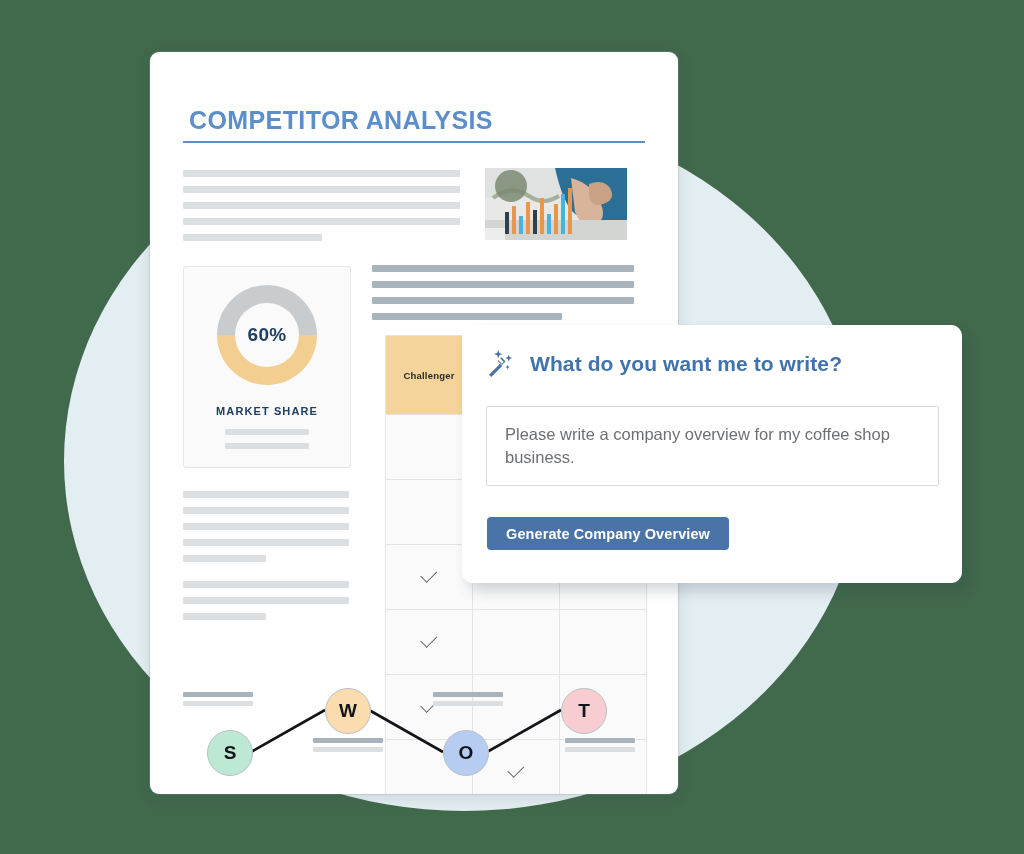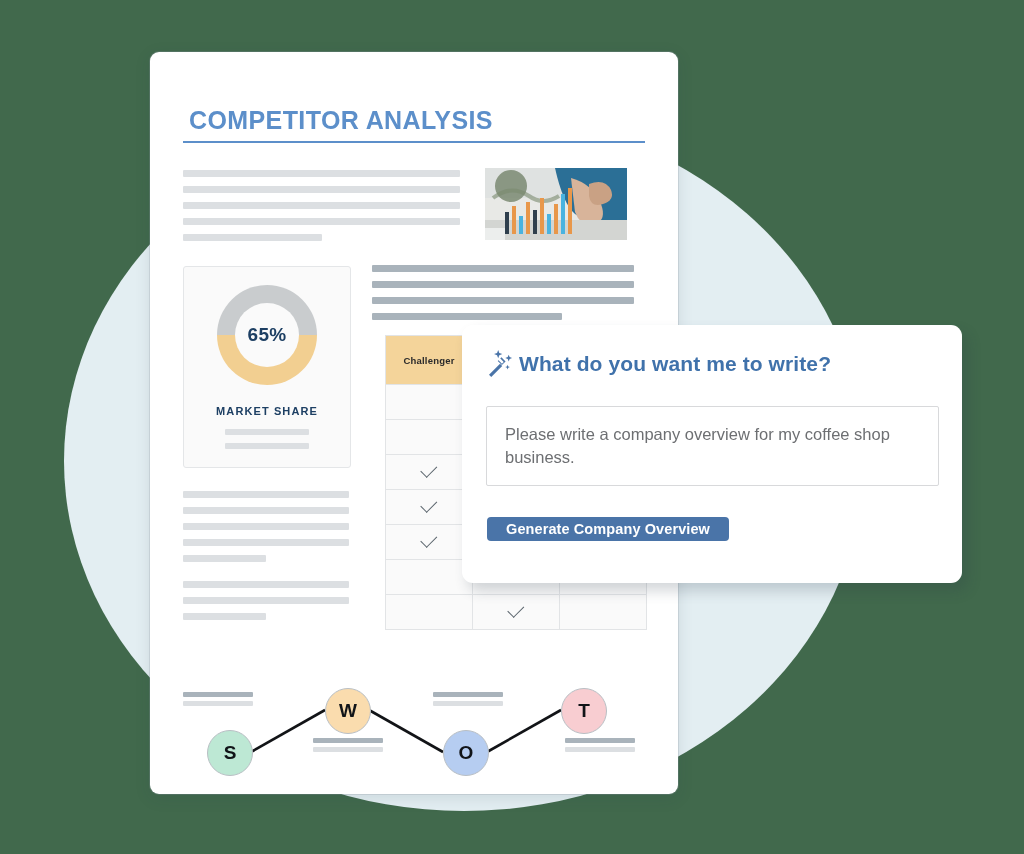--- a/index.html
+++ b/index.html
@@ -153,21 +153,21 @@
     table-layout: fixed;
     font-size: 9.5px;
     background: #ffffff;
   }
   .cmp-table td {
     border: 1px solid #e2e4e6;
     height: 34px;
     text-align: center;
     vertical-align: middle;
     background: #fafafa;
-    padding: 0;
+    padding: 15px;
   }
   .cmp-table td.head {
     background: #f4d49a;
     font-weight: bold;
     color: #2a2a2a;
     letter-spacing: 0.2px;
     height: 48px;
   }
   .cmp-table td.head.blank { background: #ffffff; border-color: #ffffff; }
   .check {
@@ -212,21 +212,21 @@
     background: #ffffff;
     border-radius: 11px;
     box-shadow: 6px 8px 14px rgba(40,55,70,0.20);
   }
   .dialog-head {
     position: absolute;
     left: 24px;
     top: 24px;
     display: flex;
     align-items: center;
-    gap: 3px;
+    gap: 14px;
   }
   .wand-icon { width: 30px; height: 30px; display: block; }
   .dialog-title {
     font-size: 21px;
     font-weight: bold;
     color: #4072ab;
     letter-spacing: 0.1px;
   }
   .prompt-box {
     position: absolute;
@@ -244,21 +244,21 @@
     color: #6d6f72;
     font-family: "Liberation Sans", sans-serif;
     resize: none;
     outline: none;
     overflow: hidden;
   }
   .gen-button {
     position: absolute;
     left: 25px;
     top: 192px;
-    height: 24px;
+    height: 33px;
     padding: 0 19px;
     background: #4a74a8;
     border: none;
     border-radius: 4px;
     color: #ffffff;
     font-size: 14.5px;
     font-weight: bold;
     font-family: "Liberation Sans", sans-serif;
     letter-spacing: 0.1px;
     cursor: pointer;
@@ -308,21 +308,21 @@
 
     <div class="line dark" style="left:222px; top:213px; width:262px; height:7px;"></div>
     <div class="line dark" style="left:222px; top:229px; width:262px; height:7px;"></div>
     <div class="line dark" style="left:222px; top:245px; width:262px; height:7px;"></div>
     <div class="line dark" style="left:222px; top:261px; width:190px; height:7px;"></div>
 
     <div class="ms-card">
       <div class="donut-wrap">
         <div class="donut"></div>
         <div class="donut-hole"></div>
-        <div class="donut-value">65%</div>
+        <div class="donut-value">60%</div>
       </div>
       <div class="ms-label">MARKET SHARE</div>
       <div class="line" style="left:41px; top:162px; width:84px; height:6px;"></div>
       <div class="line" style="left:41px; top:176px; width:84px; height:6px;"></div>
     </div>
 
     <table class="cmp-table">
       <tbody>
         <tr>
           <td class="head">Challenger</td>

